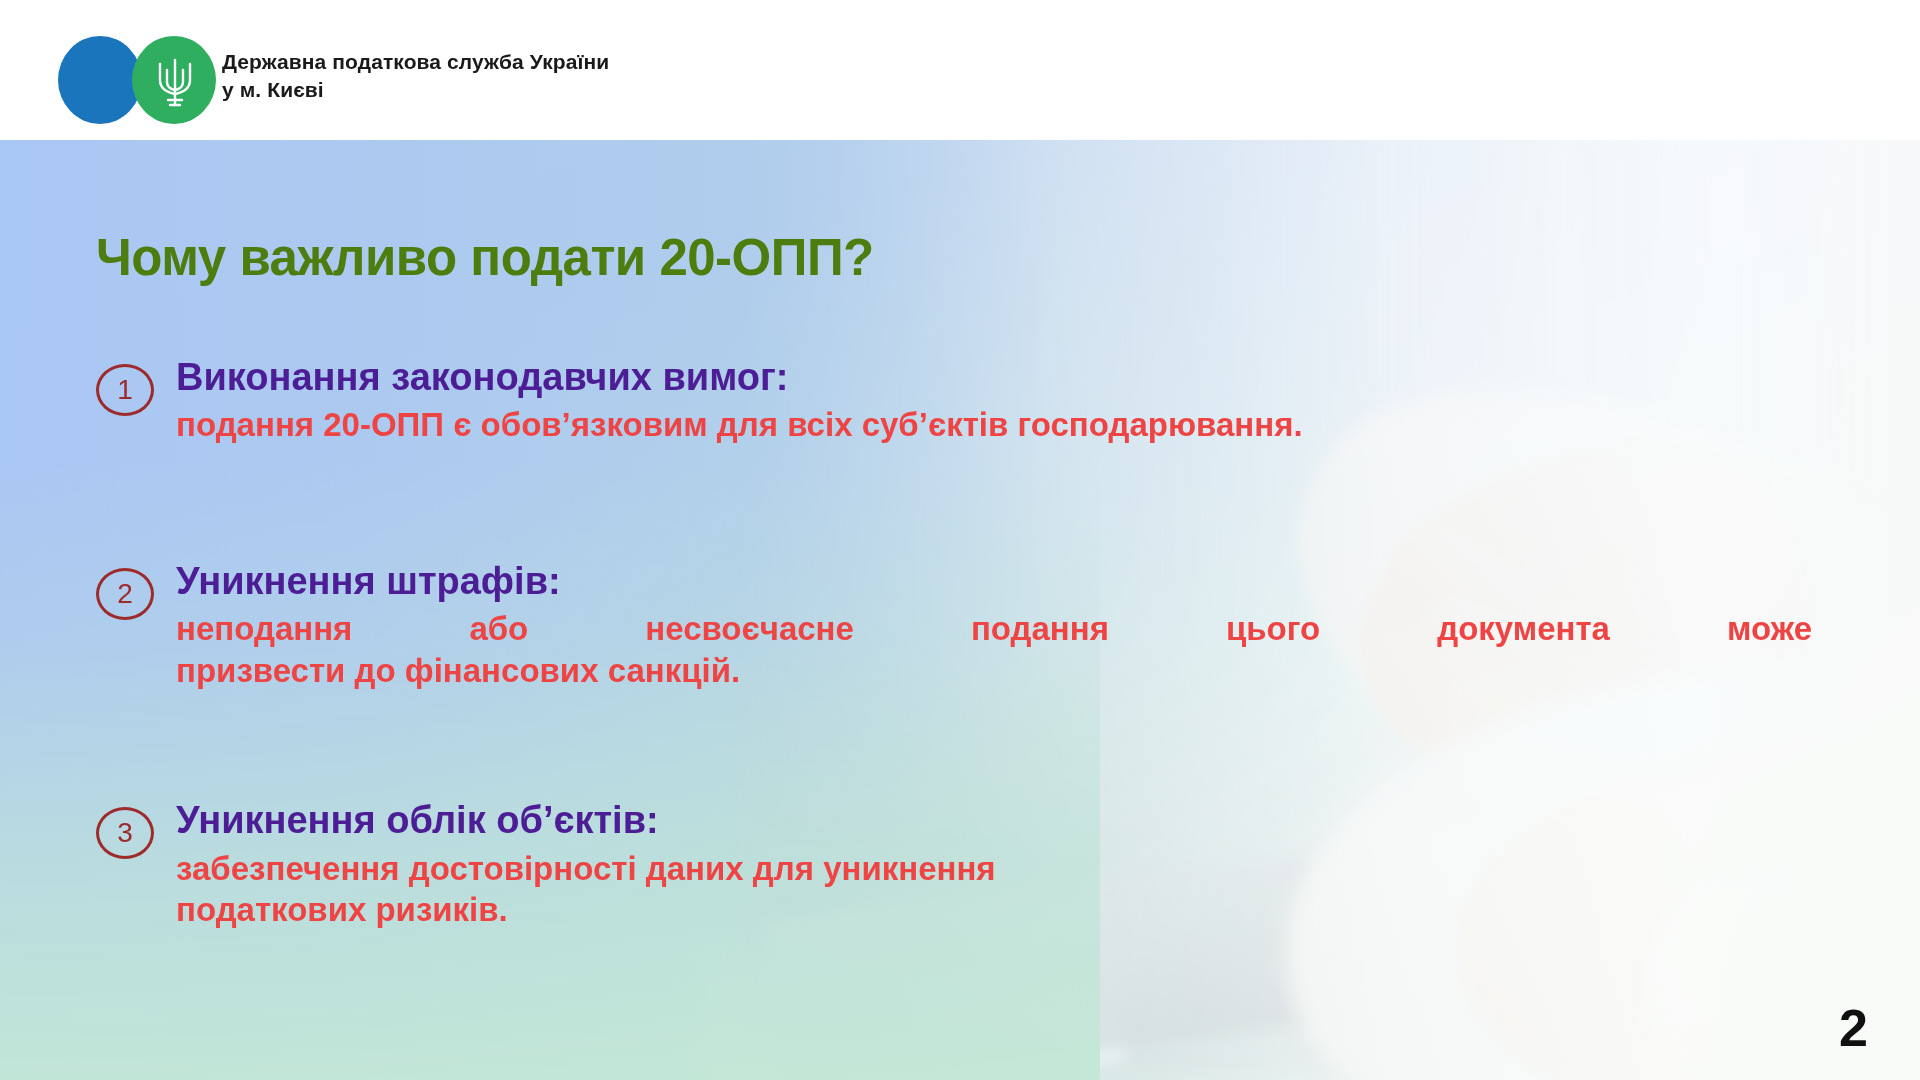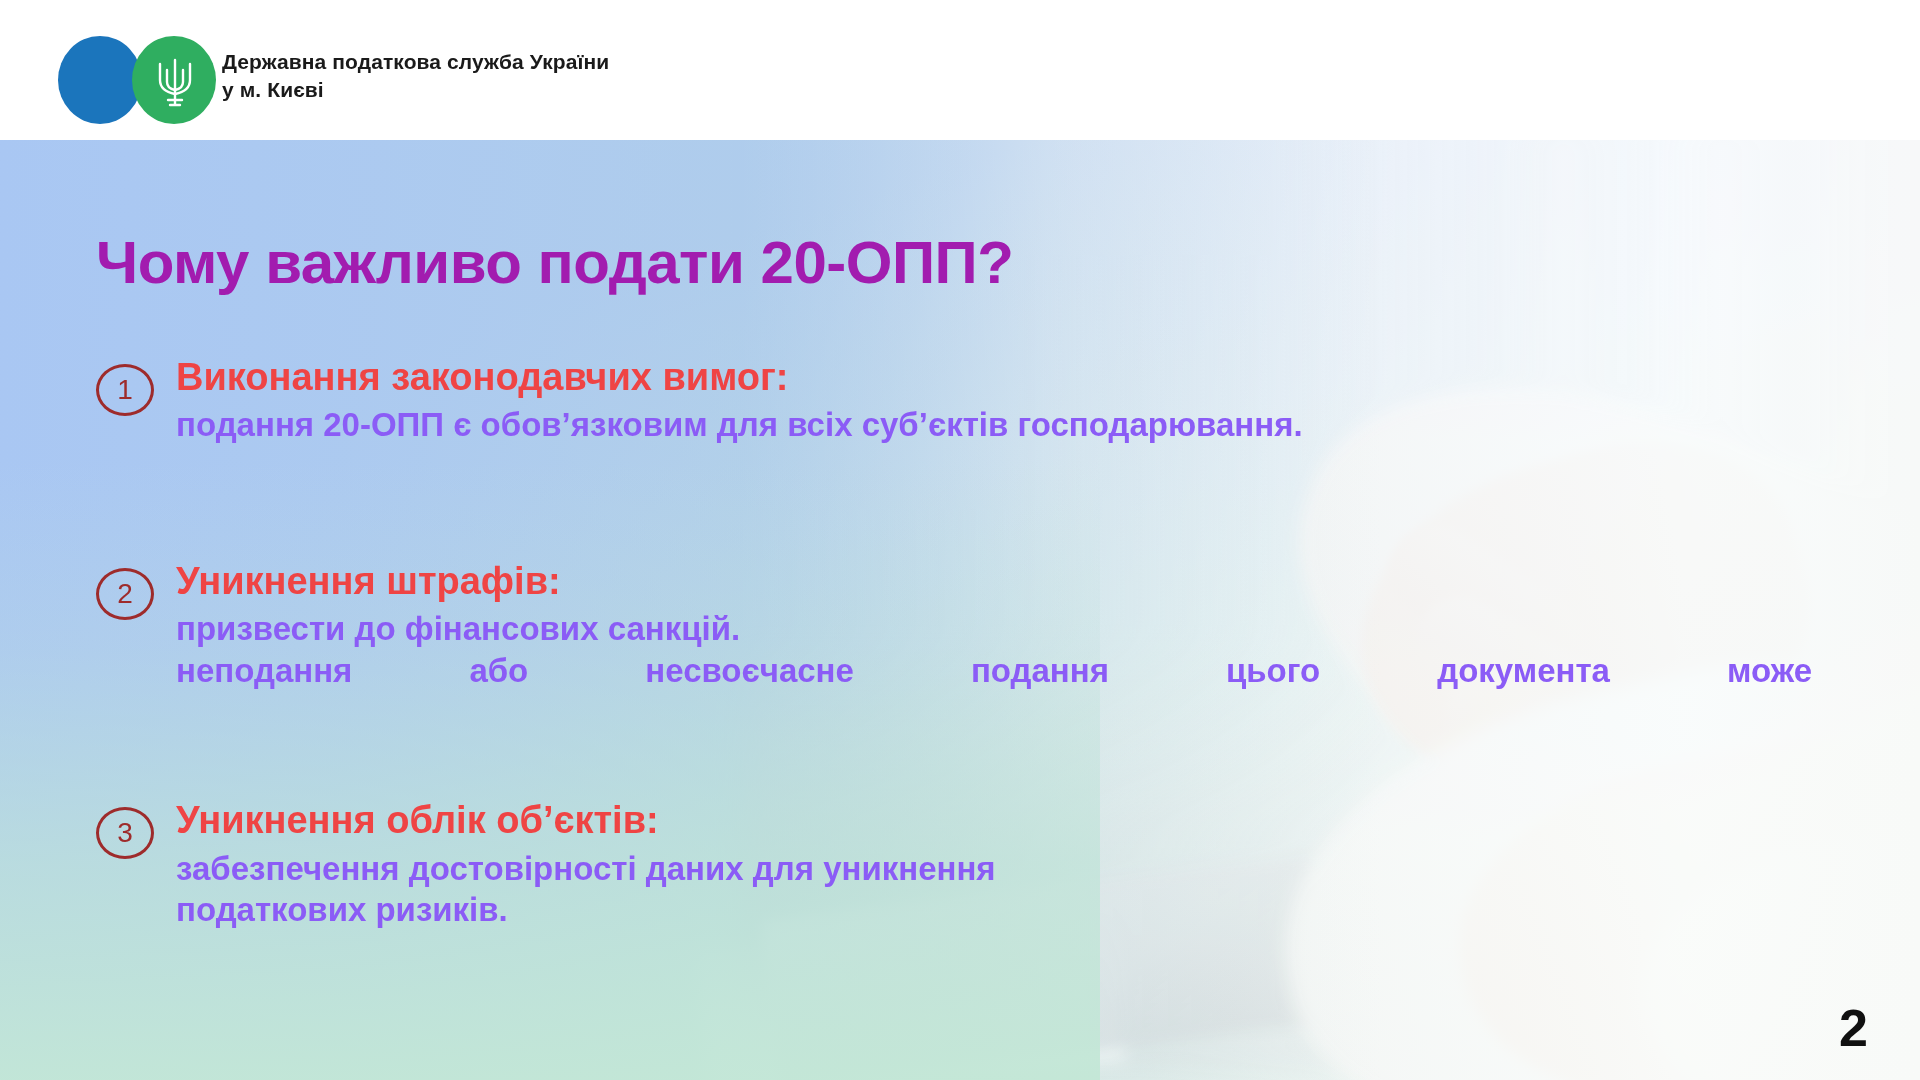--- a/index.html
+++ b/index.html
@@ -115,41 +115,41 @@
   }
   .overlay-bottom{
     position:absolute;left:0;bottom:0;width:1100px;height:620px;
     background:linear-gradient(to top, rgba(195,231,214,.95) 0%, rgba(191,227,216,.72) 35%, rgba(190,222,220,.25) 70%, rgba(255,255,255,0) 100%);
   }
 
   
   .content{position:absolute;left:0;top:128px;width:1920px;height:952px;z-index:20;}
   .title{
     position:absolute;left:96px;top:100px;
-    font-size:60px;font-weight:bold;color:#a21caf;letter-spacing:-.5px;
+    font-size:51px;font-weight:bold;color:#4d7c0f;letter-spacing:-.5px;
     white-space:nowrap;
   }
   .items{position:absolute;left:96px;top:226px;width:1730px;}
   .item{position:relative;margin-bottom:0;}
   .item.i1{margin-top:0;}
   .item.i2{margin-top:112px;}
   .item.i3{margin-top:106px;}
   .marker{
     position:absolute;left:0;top:10px;width:52px;height:46px;
     border:3px solid #9E2B2B;border-radius:50%;
     display:flex;align-items:center;justify-content:center;
     font-size:28px;color:#9E2B2B;font-weight:400;line-height:1;
   }
   .item-body{margin-left:80px;}
   .item-head{
-    font-size:38px;font-weight:bold;color:#ef4444;line-height:1.22;
+    font-size:38px;font-weight:bold;color:#4c1d95;line-height:1.22;
     margin:0 0 4px 0;
   }
   .item-text{
-    font-size:33px;font-weight:bold;color:#8b5cf6;line-height:1.26;margin:0;
+    font-size:33px;font-weight:bold;color:#ef4444;line-height:1.26;margin:0;
   }
   .item-text.justify{text-align:justify;width:1636px;}
   .item-text.justify > span.line{display:block;}
   .item-text.justify > span.line.j{
     text-align:justify;text-align-last:justify;
   }
   .page-number{
     position:absolute;right:52px;bottom:22px;
     font-size:52px;font-weight:bold;color:#101010;z-index:30;
   }
@@ -223,22 +223,22 @@
         </div>
       </div>
 
       <div class="item i2">
         <div class="marker">
           <span>2</span>
         </div>
         <div class="item-body">
           <p class="item-head">Уникнення штрафів:</p>
           <div class="item-text justify">
+            <span class="line j">неподання або несвоєчасне подання цього документа може</span>
             <span class="line">призвести до фінансових санкцій.</span>
-            <span class="line j">неподання або несвоєчасне подання цього документа може</span>
           </div>
         </div>
       </div>
 
       <div class="item i3">
         <div class="marker">
           <span>3</span>
         </div>
         <div class="item-body">
           <p class="item-head">Уникнення облік об’єктів:</p>

